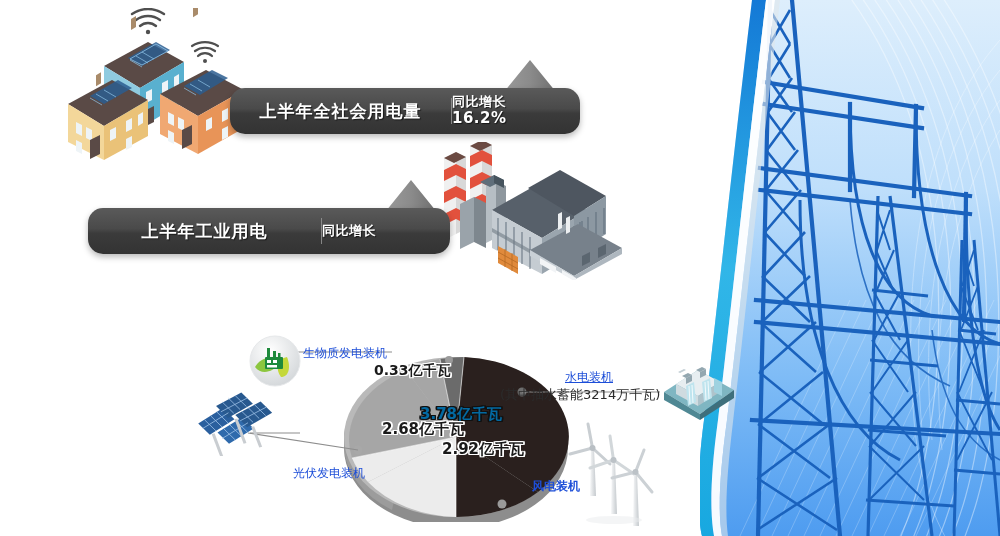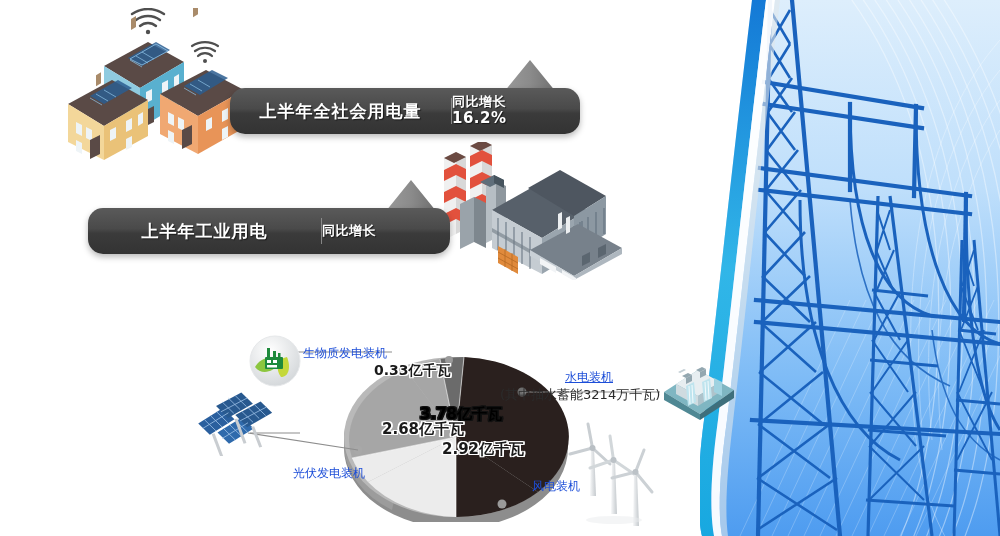--- a/index.html
+++ b/index.html
@@ -44,21 +44,21 @@
   .arrow-up{position:absolute;z-index:5;}
 
   
   .pie-wrap{position:absolute;left:336px;top:352px;width:240px;height:170px;z-index:4;}
   .pie-label{
     position:absolute;color:#1a1a1a;font-weight:bold;white-space:nowrap;
     text-shadow:-1.4px -1.4px 0 #fff,1.4px -1.4px 0 #fff,-1.4px 1.4px 0 #fff,1.4px 1.4px 0 #fff,
                 0 -1.4px 0 #fff,0 1.4px 0 #fff,-1.4px 0 0 #fff,1.4px 0 0 #fff;
     z-index:9;
   }
-  .pie-label.light{color:#000000;text-shadow:-1.4px -1.4px 0 #111,1.4px -1.4px 0 #111,-1.4px 1.4px 0 #111,1.4px 1.4px 0 #111,0 -1.4px 0 #111,0 1.4px 0 #111,-1.4px 0 0 #111,1.4px 0 0 #111;}
+  .pie-label.light{color:#0369a1;text-shadow:-1.4px -1.4px 0 #111,1.4px -1.4px 0 #111,-1.4px 1.4px 0 #111,1.4px 1.4px 0 #111,0 -1.4px 0 #111,0 1.4px 0 #111,-1.4px 0 0 #111,1.4px 0 0 #111;}
 
   .cat-label{
     position:absolute;color:#1d4ed8;white-space:nowrap;z-index:9;
     font-size:12px;
   }
   .cat-sub{font-size:13px;color:#2b2b2b;}
 
   .illus{position:absolute;}
 </style>
 </head>
@@ -568,15 +568,15 @@
 
   <div class="pie-label light" style="left:420px;top:405px;font-size:15px;">3.78亿千瓦</div>
   <div class="pie-label" style="left:430px;top:440px;font-size:15px;margin-left:12px;">2.92亿千瓦</div>
   <div class="pie-label" style="left:382px;top:420px;font-size:15px;">2.68亿千瓦</div>
   <div class="pie-label" style="left:374px;top:362px;font-size:14px;">0.33亿千瓦</div>
 
   <div class="cat-label" style="left:303px;top:345px;">生物质发电装机</div>
   <div class="cat-label" style="left:293px;top:425px;margin-top:40px;">光伏发电装机</div>
   <div class="cat-label" style="left:565px;top:369px;text-decoration:underline;">水电装机</div>
   <div class="cat-label cat-sub" style="left:500px;top:386px;">(其中抽水蓄能3214万千瓦)</div>
-  <div class="cat-label" style="left:532px;top:478px;">风电装机</div>
+  <div class="cat-label" style="left:532px;top:478px;font-weight:bold;">风电装机</div>
 
 </div>
 
 </body></html>

